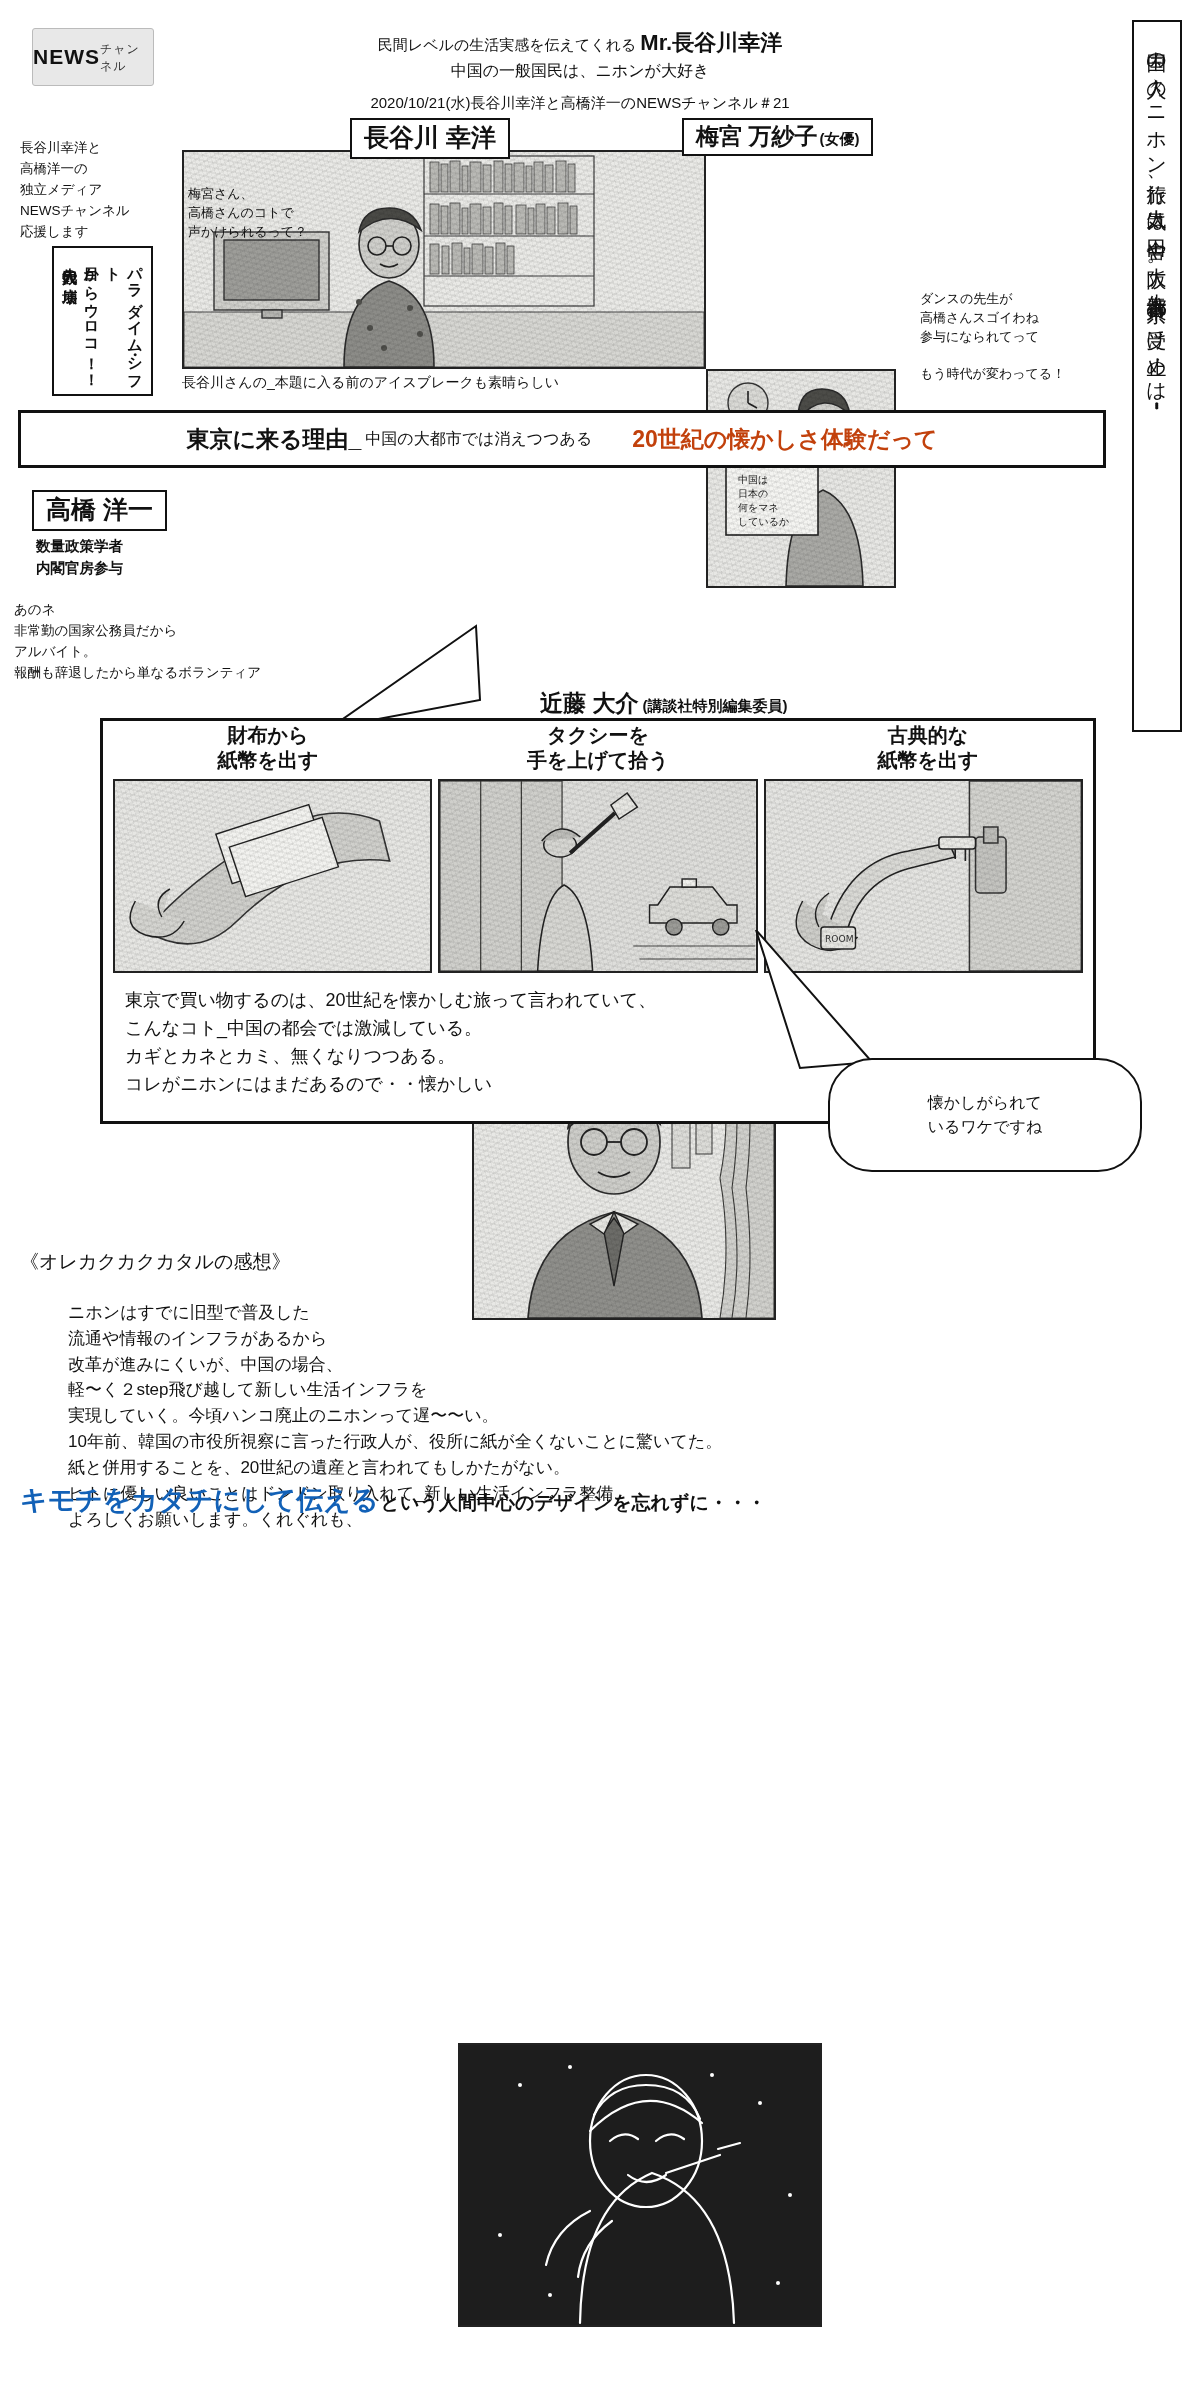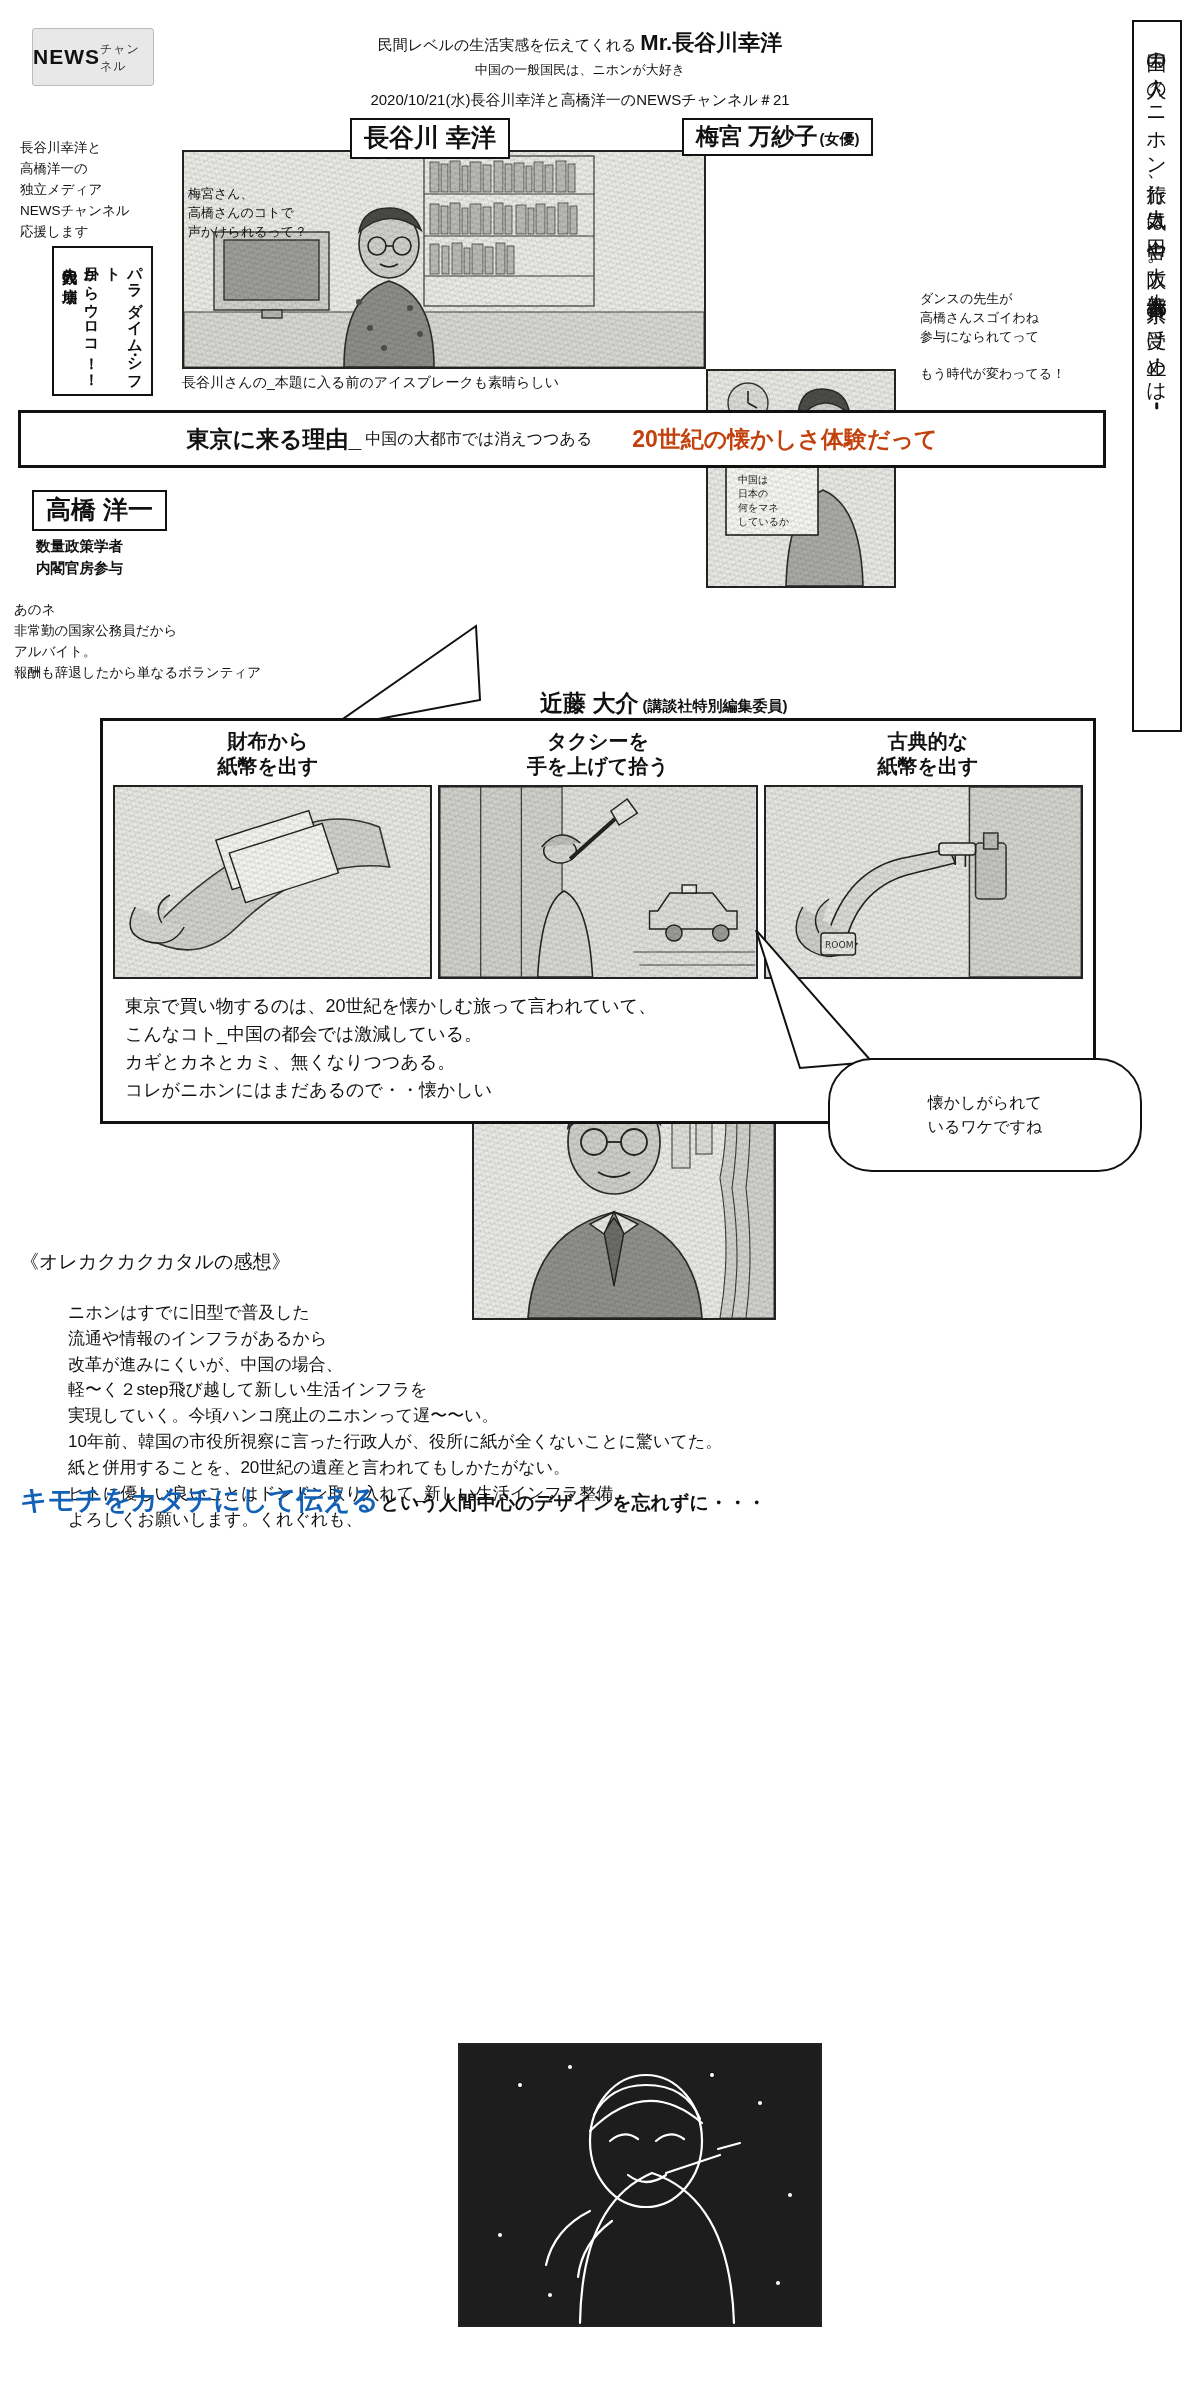--- a/index.html
+++ b/index.html
@@ -62,21 +62,21 @@
   .banner .b2{font-size:16px;}
   .banner .b3{font-size:23px;font-weight:bold;}
 
   
   .bub{font-size:13px;line-height:1.45;}
   .cap{font-size:13px;line-height:1.5;}
 
   
   .tripbox{border:3px solid #111;background:#fff;}
   .tripheads{display:flex;}
-  .triphead{flex:1;text-align:center;font-weight:bold;font-size:20px;line-height:1.25;padding:8px 0 6px;}
+  .triphead{flex:1;text-align:center;font-weight:bold;font-size:20px;line-height:1.25;padding:2px 0 6px;}
   .tripimgs{display:flex;gap:6px;padding:0 10px;}
   .tripimgs .sketch{flex:1;height:190px;}
   .tripbody{font-size:18px;line-height:1.55;padding:14px 16px 12px 22px;}
 
   
   .roundbub{
     border:2px solid #111;border-radius:44px;background:#fff;
     font-size:16px;line-height:1.5;display:flex;align-items:center;justify-content:center;
     text-align:left;padding:10px 20px;
   }
@@ -96,21 +96,21 @@
     <div class="n1">NEWS</div>
     <div class="n2">チャンネル</div>
   </div>
 </div>
 
 <div class="abs" style="left:250px;top:28px;width:660px;text-align:center;">
   <div style="font-size:15px;display:flex;align-items:baseline;justify-content:center;gap:4px;">
     <span>民間レベルの生活実感を伝えてくれる</span>
     <span style="font-size:22px;font-weight:bold;">Mr.長谷川幸洋</span>
   </div>
-  <div style="font-size:13px;margin-top:3px;">中国の一般国民は、ニホンが大好き</div>
+  <div style="font-size:16px;margin-top:3px;">中国の一般国民は、ニホンが大好き</div>
   <div style="font-size:15px;margin-top:12px;font-weight:500;">2020/10/21(水)長谷川幸洋と高橋洋一のNEWSチャンネル＃21</div>
 </div>
 
 <div class="abs" style="left:20px;top:138px;width:150px;font-size:13.5px;line-height:1.55;white-space:pre-line;">長谷川幸洋と
 高橋洋一の
 独立メディア
 NEWSチャンネル
 応援します</div>
 
 <div class="abs" style="left:52px;top:246px;height:130px;">

